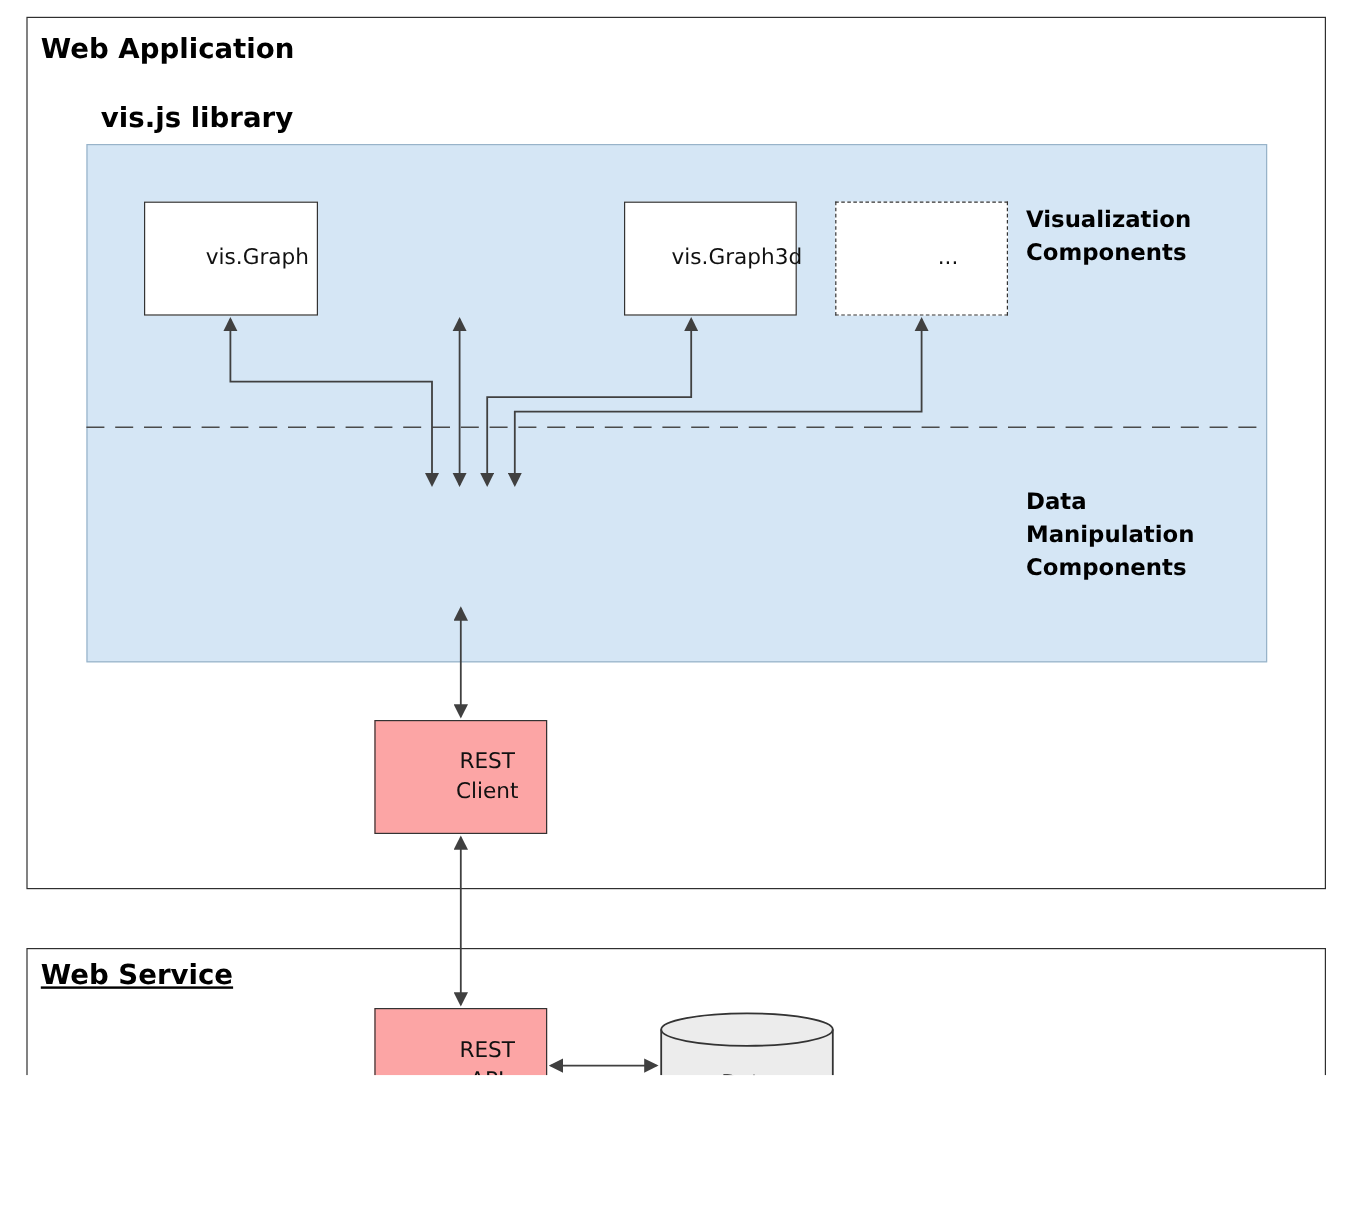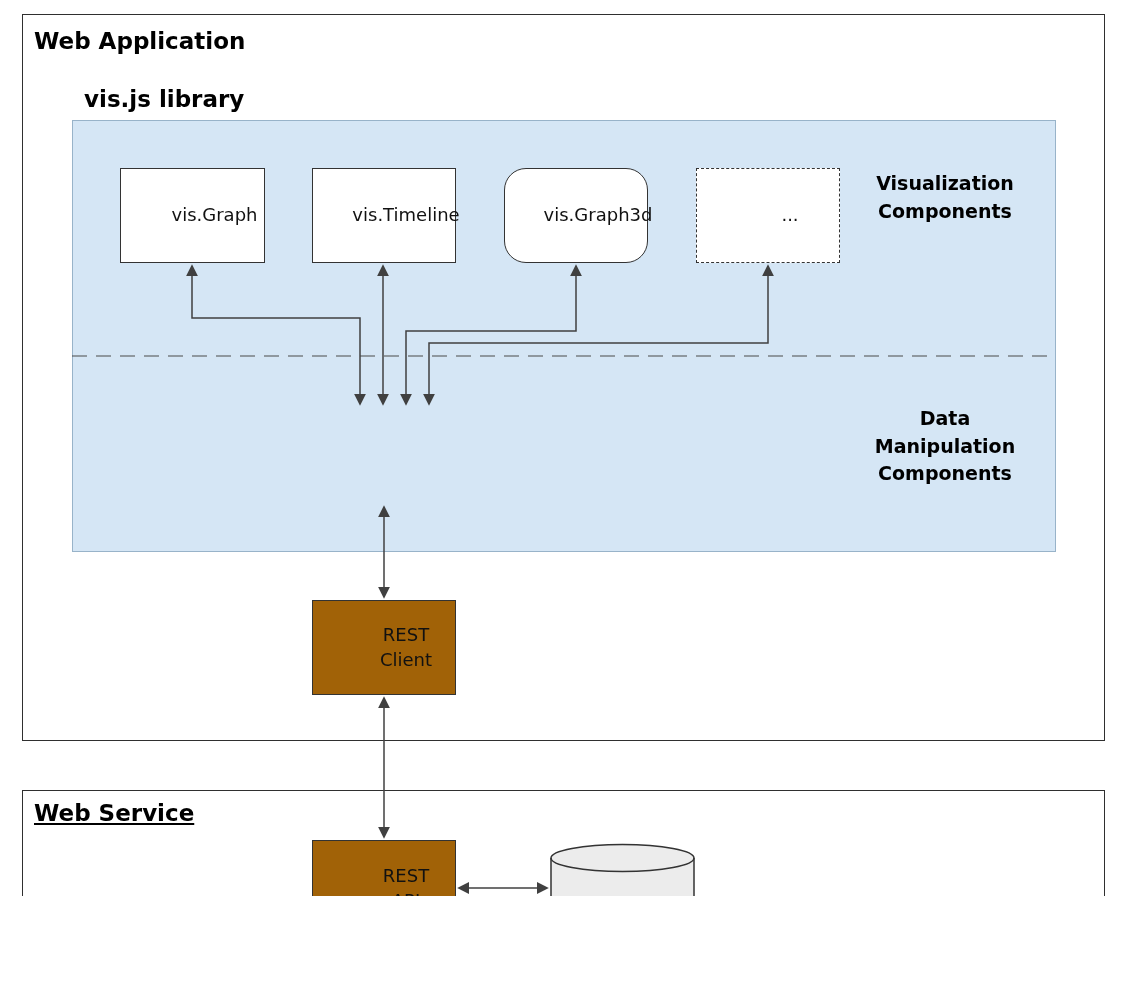--- a/index.html
+++ b/index.html
@@ -49,25 +49,24 @@
     align-items: center;
     justify-content: center;
     font-size: 18px;
     color: #111111;
     text-align: center;
     white-space: pre-line;
     line-height: 1.35;
     padding-left: 44px;
   }
   .node.dashed { border-style: dashed; }
-  .node.grey { background: #a16207; }
+  .node.grey { background: #fca5a5; }
   .side-label {
     position: absolute;
     width: 180px;
-    text-align: center;
     font-weight: bold;
     font-size: 19px;
     line-height: 1.45;
     color: #000000;
     white-space: pre-line;
   }
   .connectors {
     position: absolute;
     left: 0;
     top: 0;
@@ -98,22 +97,21 @@
 
 <div class="page">
 
   <div class="outer-box" style="left:22px; top:14px; width:1083px; height:727px;"></div>
   <div class="outer-title" style="left:34px; top:28px;">Web Application</div>
 
   <div class="section-title" style="left:84px; top:86px;">vis.js library</div>
   <div class="library-box" style="left:72px; top:120px; width:984px; height:432px;"></div>
 
   <div class="node" style="left:120px; top:168px; width:145px; height:95px;">vis.Graph</div>
-  <div class="node" style="left:312px; top:168px; width:144px; height:95px;">vis.Timeline</div>
-  <div class="node" style="left:504px; top:168px; width:144px; height:95px;border-radius:22px;">vis.Graph3d</div>
+  <div class="node" style="left:520px; top:168px; width:144px; height:95px;">vis.Graph3d</div>
   <div class="node dashed" style="left:696px; top:168px; width:144px; height:95px;">...</div>
 
   <div class="side-label" style="left:855px; top:170px;">Visualization
 Components</div>
   <div class="side-label" style="left:855px; top:405px;">Data
 Manipulation
 Components</div>
 
 
   <div class="node grey" style="left:312px; top:600px; width:144px; height:95px;">REST

